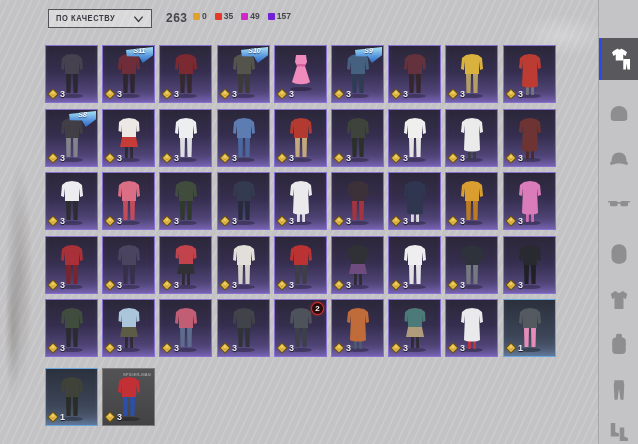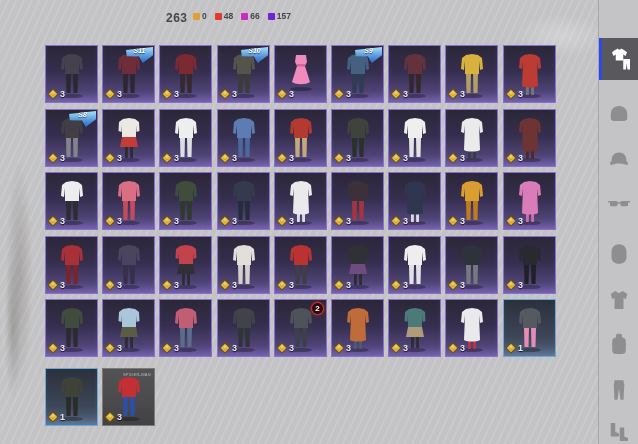--- a/index.html
+++ b/index.html
@@ -106,35 +106,41 @@
     <path d="M10 3 L22 3 L23 10 L22 29 L18 29 L16 14 L14 29 L10 29 L9 10 Z"></path>
   </symbol>
   <symbol id="i-boots" viewBox="0 0 32 32">
     <path d="M5 4 L11 4 L11 16 L16 18 L16 22 L5 22 Z"></path>
     <path d="M17 10 L23 10 L23 22 L28 24 L28 28 L17 28 Z"></path>
   </symbol>
 </svg>
 
 <div class="stage">
 
+  <div class="dropdown">
+    <span class="lbl">ПО КАЧЕСТВУ</span>
+    <svg viewBox="0 0 16 11">
+      <path d="M2 2 L8 9 L14 2" fill="none" stroke="#3a3840" stroke-width="2"></path>
+    </svg>
+  </div>
 
   <span class="total">263</span>
 
   <div class="legend">
       <span class="li">
         <span class="sq" style="background: rgb(223, 162, 47);"></span>
         <span class="lc">0</span>
       </span>
       <span class="li">
         <span class="sq" style="background: rgb(229, 57, 44);"></span>
-        <span class="lc">48</span>
+        <span class="lc">35</span>
       </span>
       <span class="li">
         <span class="sq" style="background: rgb(206, 41, 197);"></span>
-        <span class="lc">66</span>
+        <span class="lc">49</span>
       </span>
       <span class="li">
         <span class="sq" style="background: rgb(114, 32, 216);"></span>
         <span class="lc">157</span>
       </span>
     </div>
 
   <button class="closebtn" title="">
     <svg viewBox="0 0 22 22">
       <path d="M3 3 L19 19 M19 3 L3 19" stroke="#161616" stroke-width="2.6" fill="none" stroke-linecap="round"></path>

